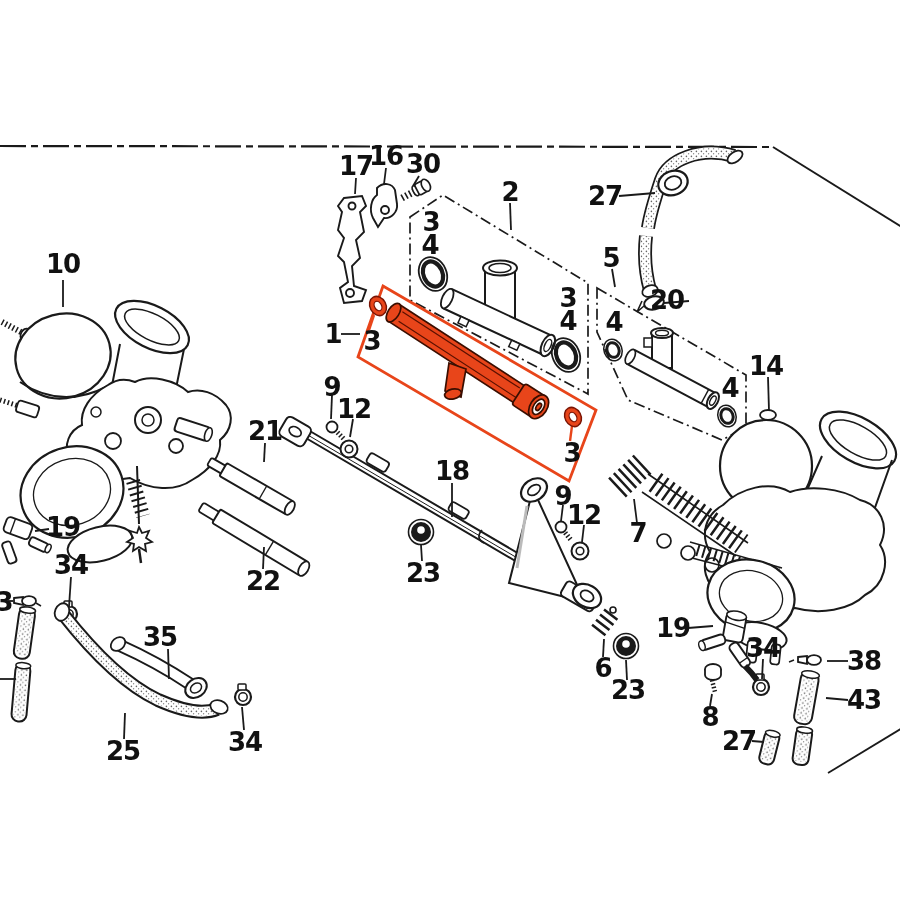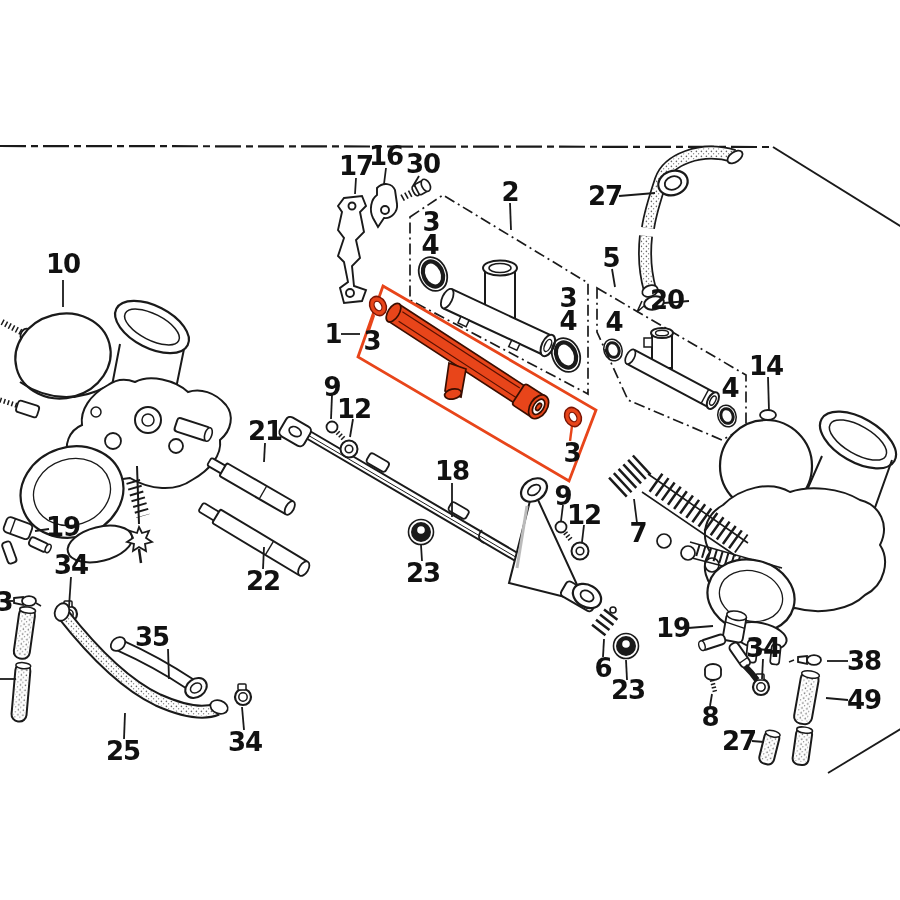--- a/index.html
+++ b/index.html
@@ -451,23 +451,23 @@
   <div class="lbl" style="left:452px;top:471px">18</div>
   <div class="lbl" style="left:423px;top:573px">23</div>
   <div class="lbl" style="left:563px;top:496px">9</div>
   <div class="lbl" style="left:584px;top:515px">12</div>
   <div class="lbl" style="left:638px;top:533px">7</div>
   <div class="lbl" style="left:603px;top:668px">6</div>
   <div class="lbl" style="left:628px;top:690px">23</div>
   <div class="lbl" style="left:63px;top:527px">19</div>
   <div class="lbl" style="left:71px;top:565px">34</div>
   <div class="lbl" style="left:4px;top:602px">3</div>
-  <div class="lbl" style="left:152px;top:637px">35</div>
+  <div class="lbl" style="left:160px;top:637px">35</div>
   <div class="lbl" style="left:123px;top:751px">25</div>
   <div class="lbl" style="left:245px;top:742px">34</div>
   <div class="lbl" style="left:673px;top:628px">19</div>
   <div class="lbl" style="left:763px;top:648px">34</div>
   <div class="lbl" style="left:710px;top:717px">8</div>
   <div class="lbl" style="left:739px;top:741px">27</div>
   <div class="lbl" style="left:864px;top:661px">38</div>
-  <div class="lbl" style="left:864px;top:700px">49</div>
+  <div class="lbl" style="left:864px;top:700px">43</div>
 </div>
 </div>
 
 </body></html>

